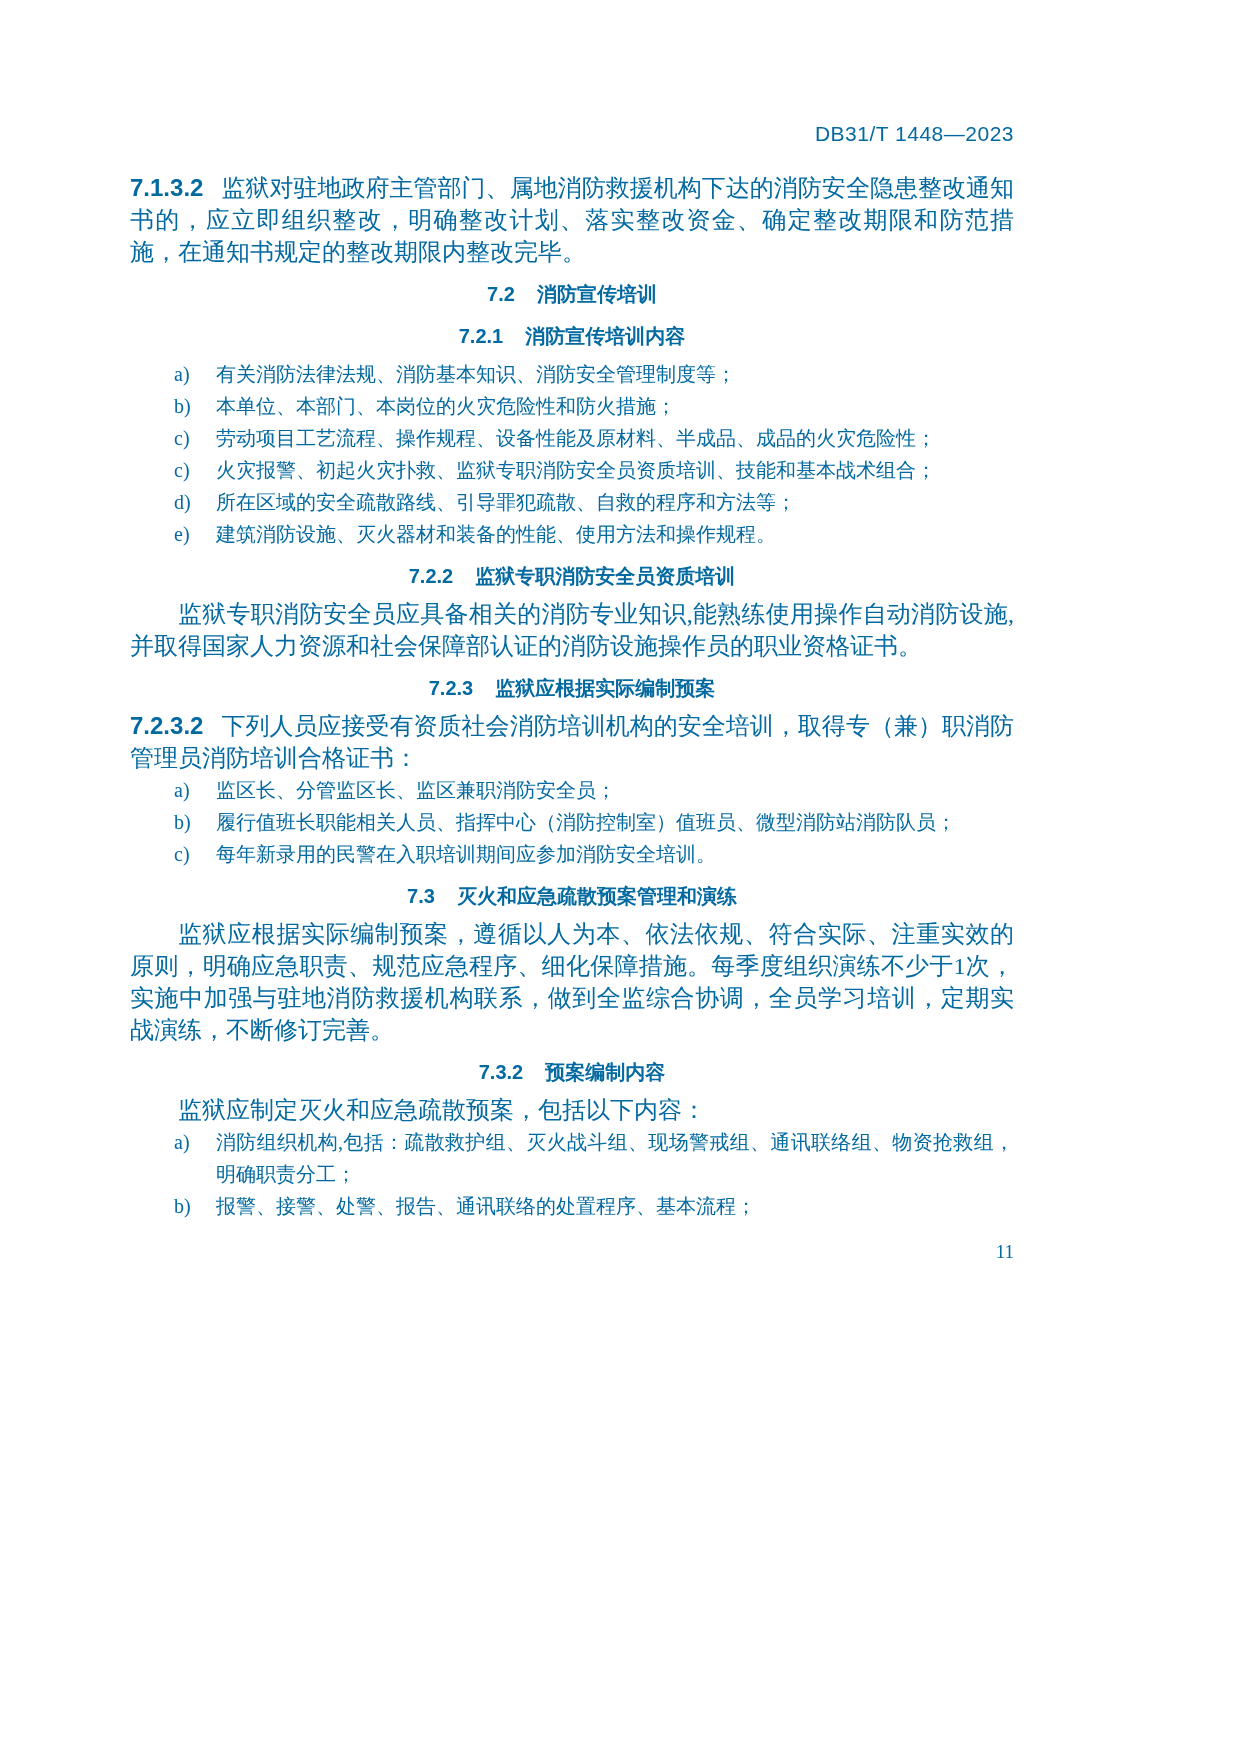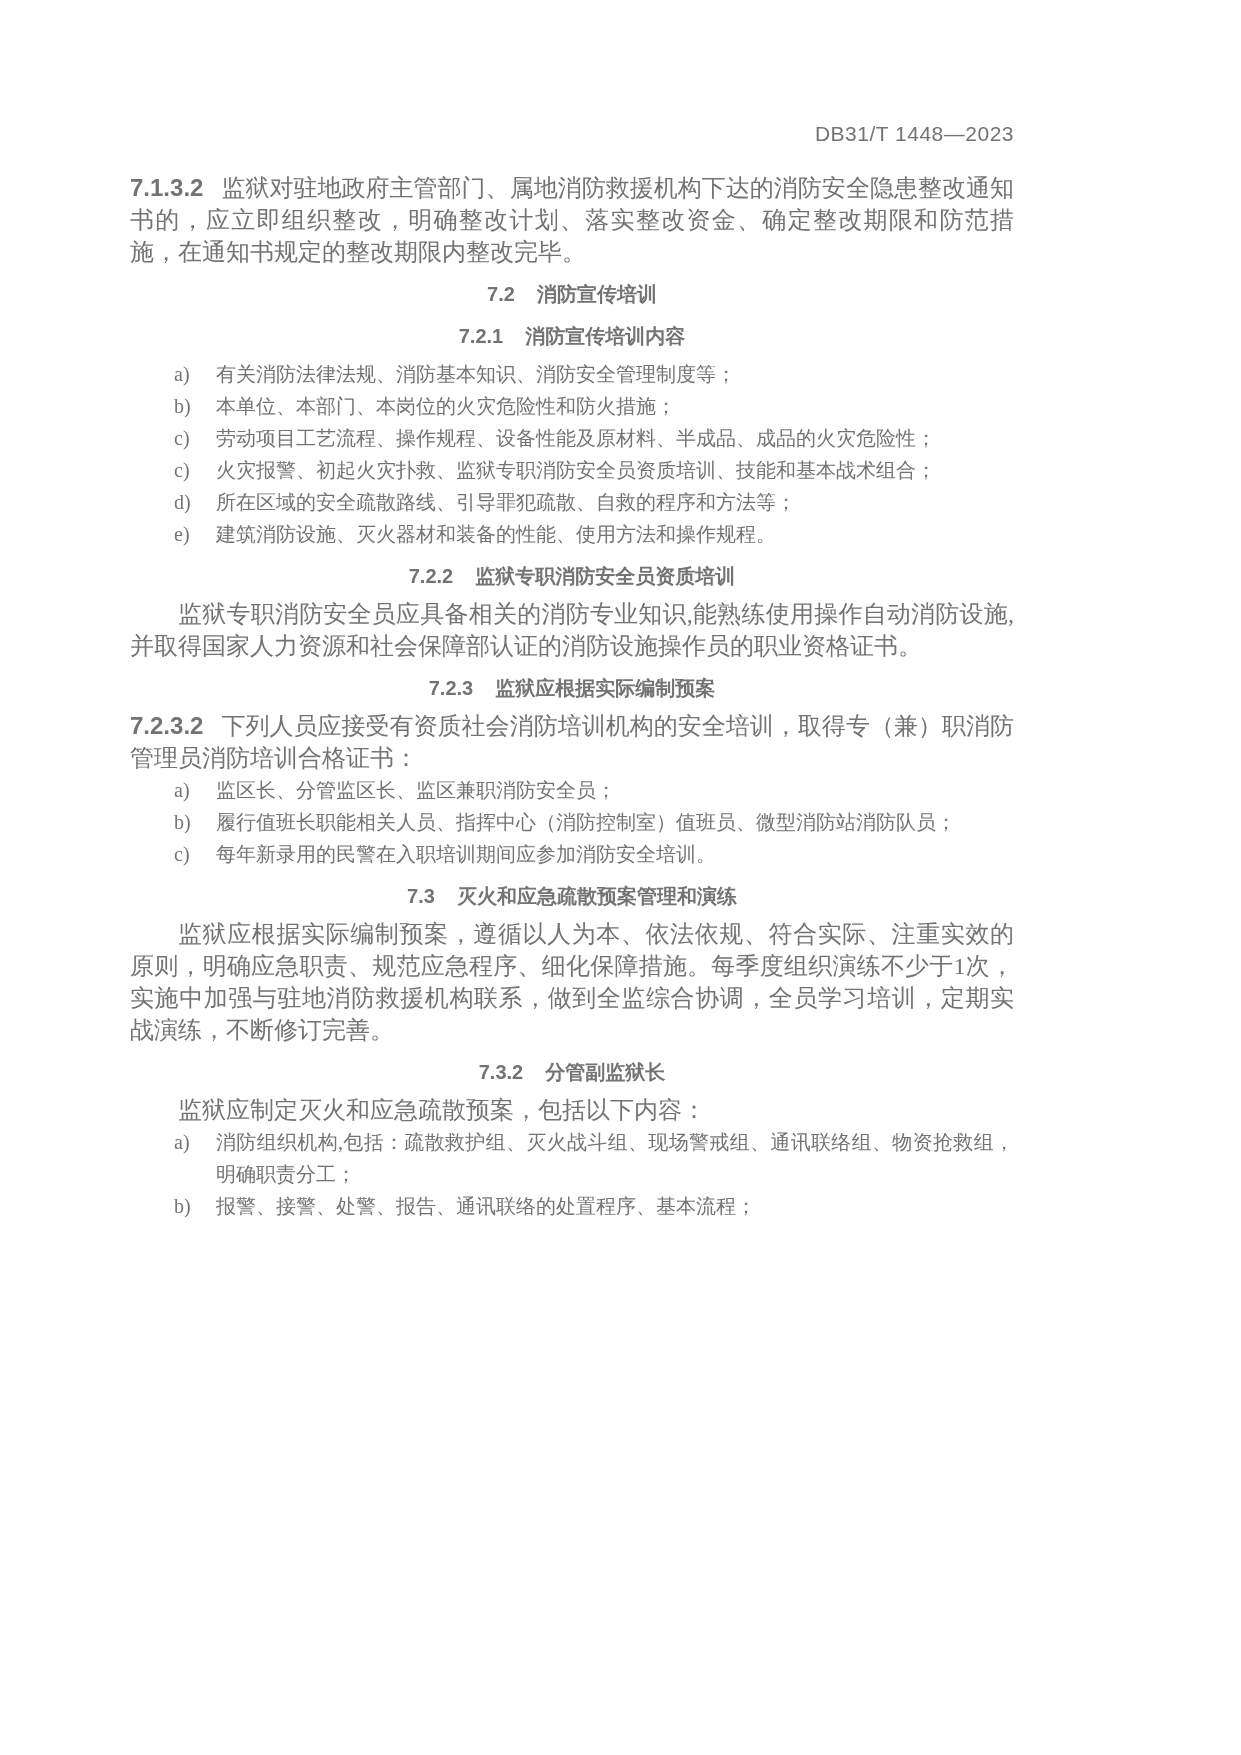--- a/index.html
+++ b/index.html
@@ -3,21 +3,21 @@
 <meta charset="utf-8">
 <style>
   * { box-sizing: border-box; }
   html, body { margin: 0; padding: 0; background: #e8e8e8; }
   .page {
     position: relative;
     width: 1241px;
     height: 1755px;
     margin: 0 auto;
     background: #ffffff;
-    color: #737373;
+    color: #0369a1;
     font-family: "Liberation Serif", "DejaVu Serif", serif;
     overflow: hidden;
   }
   .content {
     position: absolute;
     left: 130px;
     top: 122px;
     width: 884px;
   }
   .doc-number {
@@ -132,30 +132,31 @@
           <span class="li-text">每年新录用的民警在入职培训期间应参加消防安全培训。</span>
         </div>
     </div>
 
 
     <h2 class="heading"><span class="heading-num">7.3</span><span>灭火和应急疏散预案管理和演练</span></h2>
 
 
     <p class="body indent">监狱应根据实际编制预案，遵循以人为本、依法依规、符合实际、注重实效的原则，明确应急职责、规范应急程序、细化保障措施。每季度组织演练不少于1次，实施中加强与驻地消防救援机构联系，做到全监综合协调，全员学习培训，定期实战演练，不断修订完善。</p>
 
-    <h3 class="heading"><span class="heading-num">7.3.2</span><span>分管副监狱长</span></h3>
+    <h3 class="heading"><span class="heading-num">7.3.2</span><span>预案编制内容</span></h3>
 
     <p class="body indent">监狱应制定灭火和应急疏散预案，包括以下内容：</p>
 
     <div class="list">
       <div class="list-item">
           <span class="marker">a)</span>
           <span class="li-text">消防组织机构,包括：疏散救护组、灭火战斗组、现场警戒组、通讯联络组、物资抢救组，明确职责分工；</span>
         </div>
       <div class="list-item">
           <span class="marker">b)</span>
           <span class="li-text">报警、接警、处警、报告、通讯联络的处置程序、基本流程；</span>
         </div>
     </div>
 
+    <div class="page-number">11</div>
 
   </div>
 </div>
 
 </body></html>

